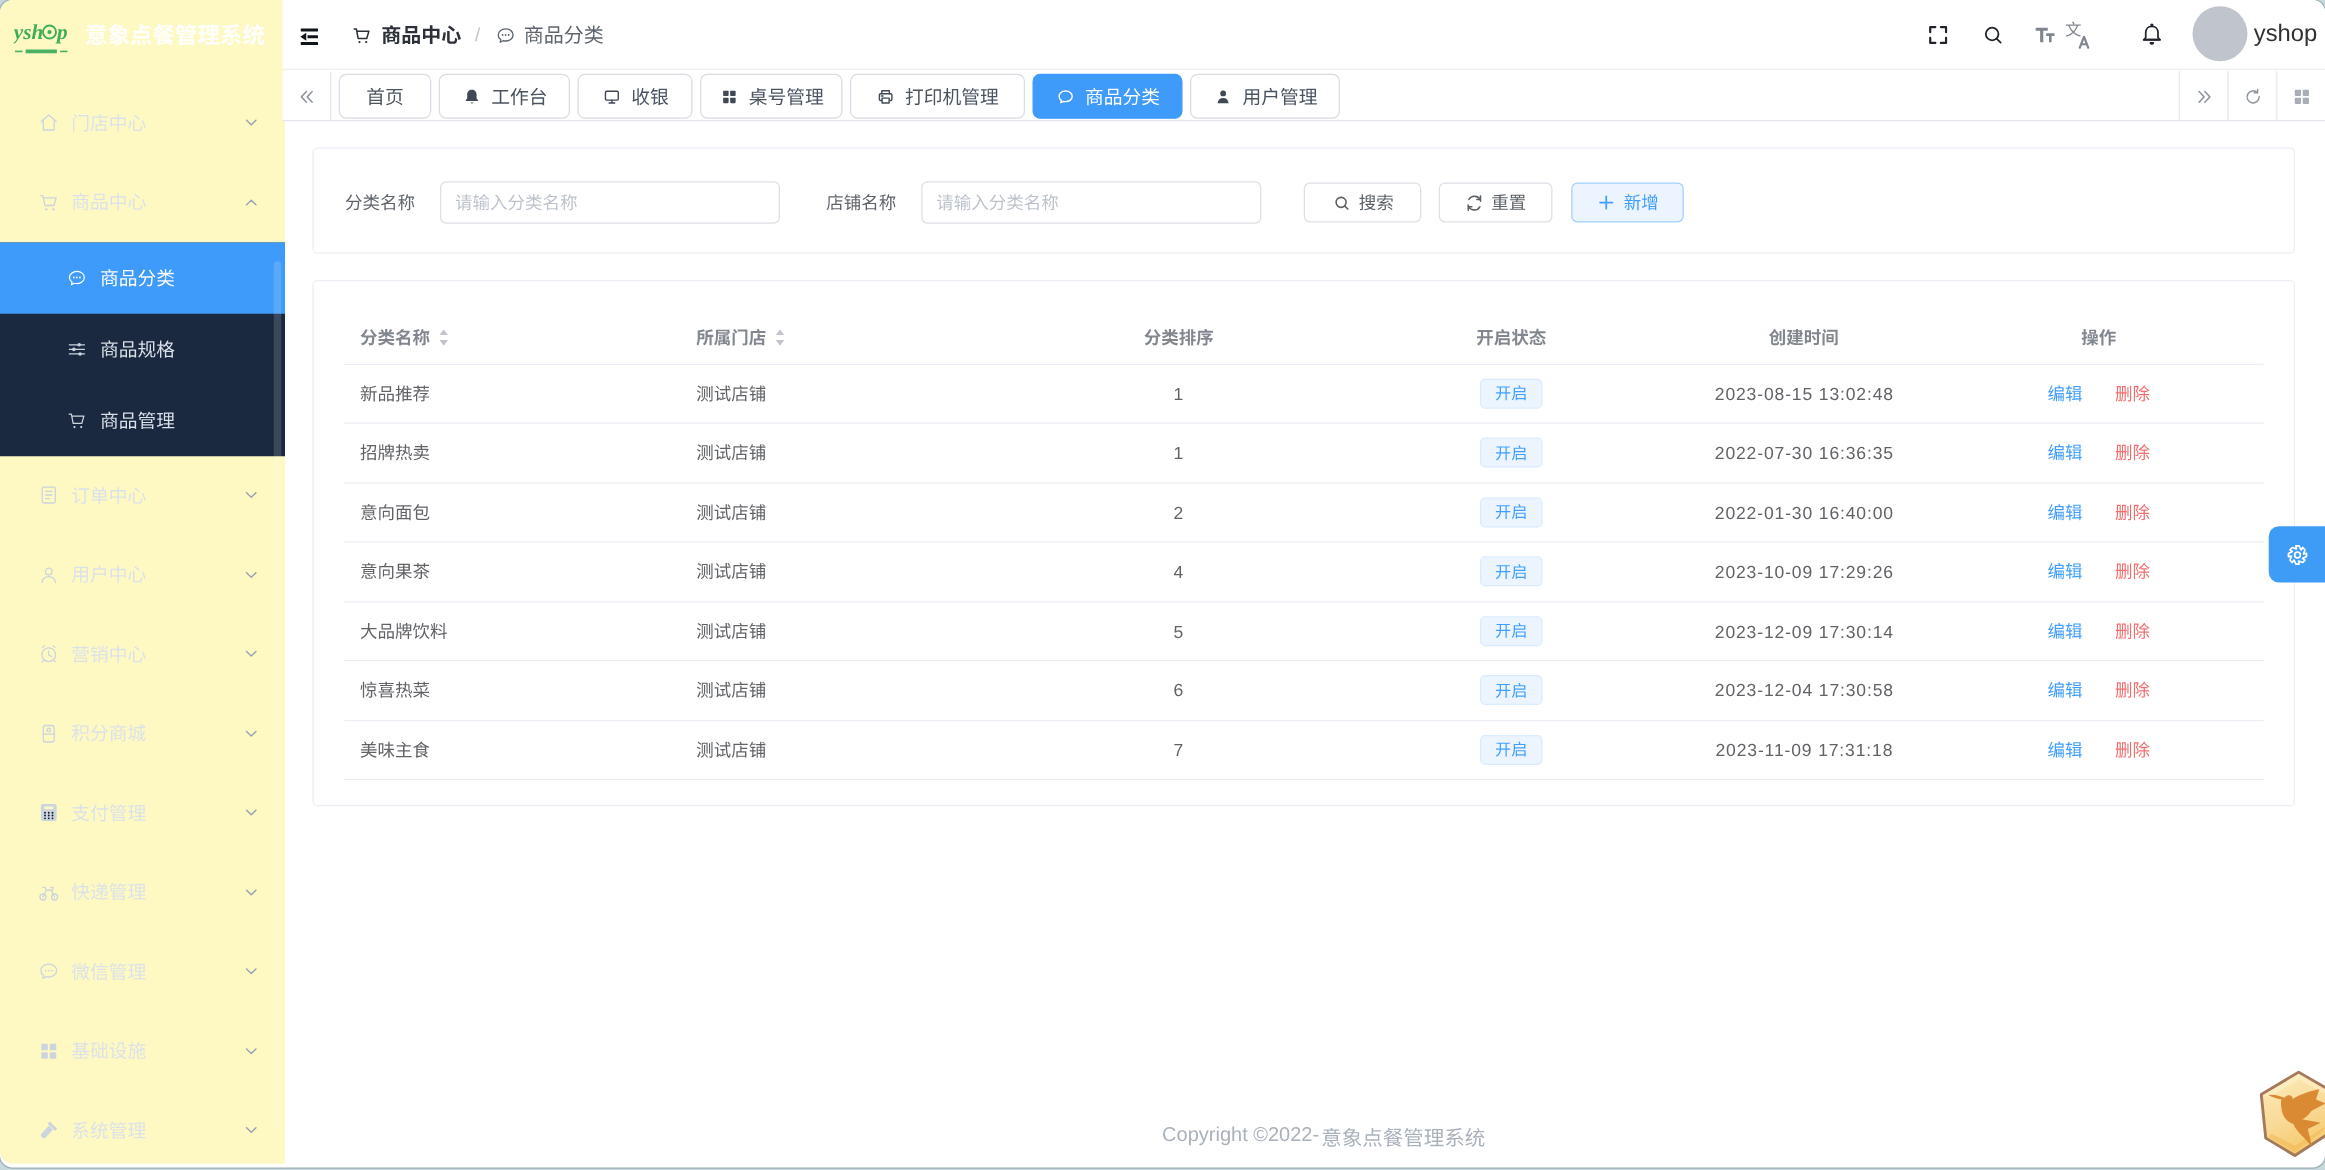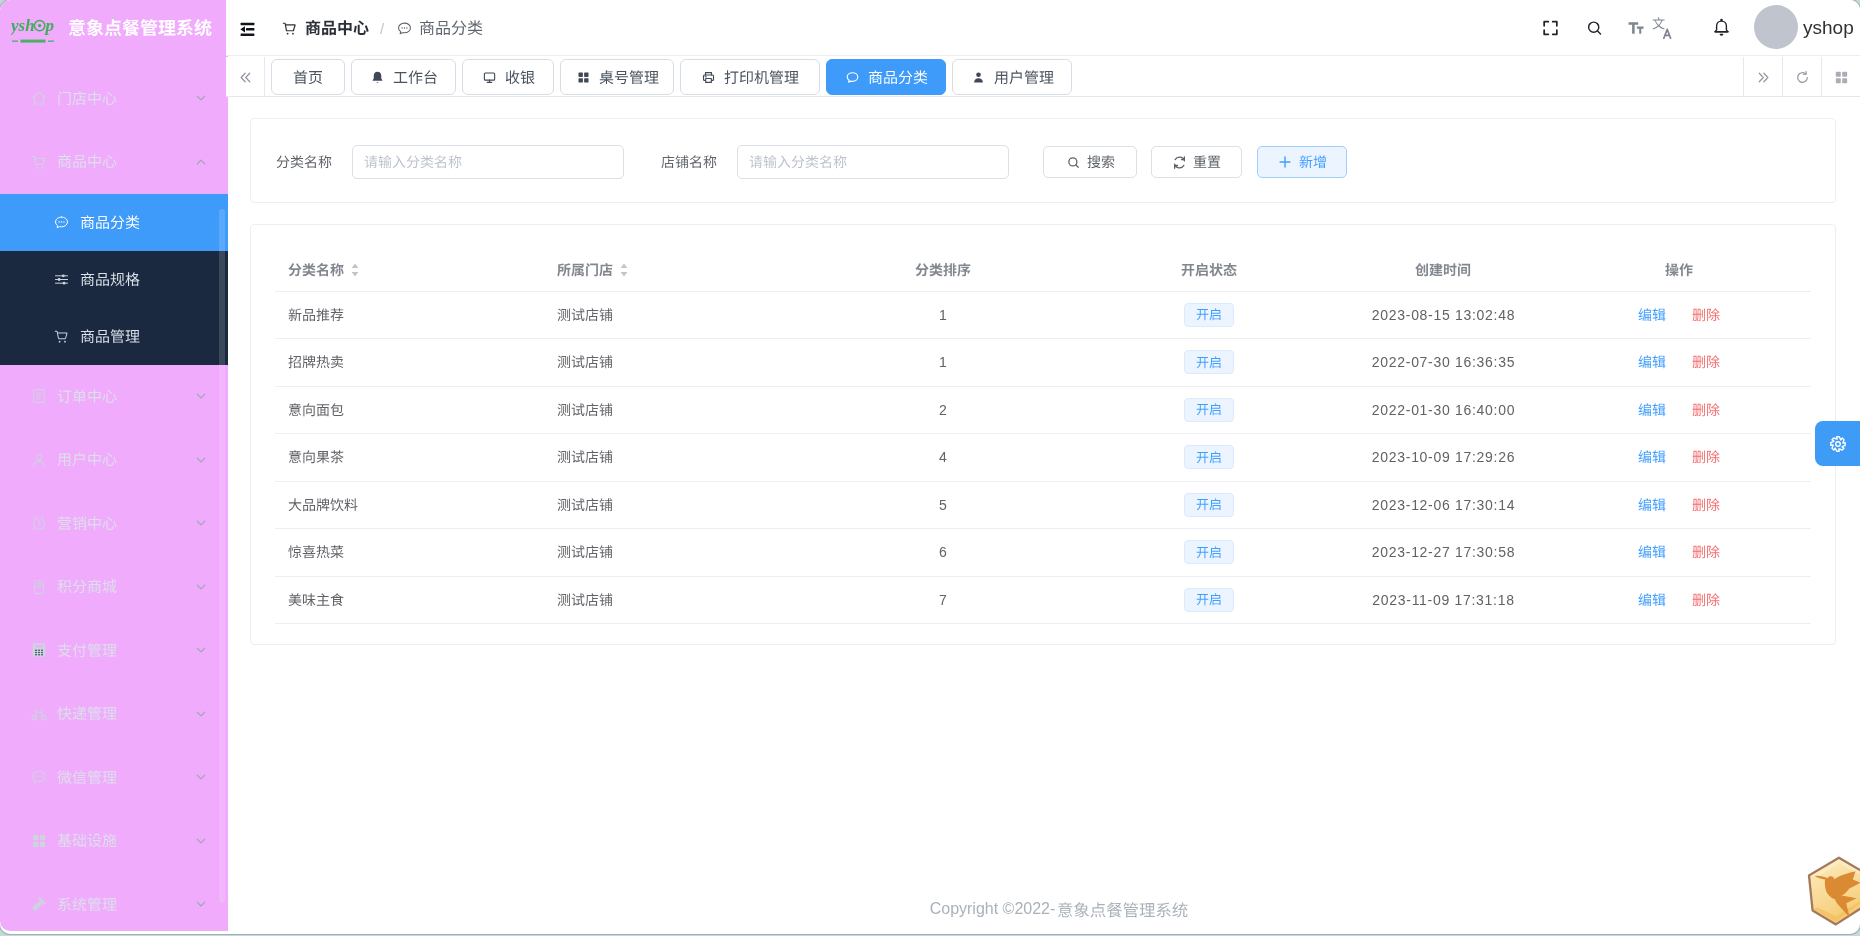--- a/index.html
+++ b/index.html
@@ -1,18 +1,18 @@
 <!DOCTYPE html>
 <html><head><meta charset="utf-8"><style>
 *{margin:0;padding:0;box-sizing:border-box}
 html,body{width:1860px;height:936px;overflow:hidden}
 body{background:#c6d8db;position:relative;font-family:"Liberation Sans",sans-serif}
 svg{display:block}
 .app{position:absolute;left:0;top:0;width:1860px;height:934px;border-radius:10px;overflow:hidden;background:#fff;box-shadow:0 0 0 1px rgba(105,130,140,0.45)}
-.side{position:absolute;left:0;top:0;width:228px;height:931px;background:#f0abfc;border-radius:10px 0 0 10px}
+.side{position:absolute;left:0;top:0;width:228px;height:931px;background:#fef9c3;border-radius:10px 0 0 10px}
 .logo{height:56px;display:flex;align-items:center;padding-left:11px;gap:11px}
 .menu{margin-top:10.5px}
 .sitem{height:63.5px;display:flex;align-items:center;padding-left:30px;position:relative}
 .sic{width:18px;display:flex;justify-content:center;margin-right:9px}
 .chv{position:absolute;right:18px;top:50%;transform:translateY(-50%)}
 .submenu{background:#1b2940}
 .thumb{position:absolute;left:219px;top:209px;width:6px;height:694px;border-radius:3px;background:rgba(255,255,255,0.14)}
 .sitem.sub{height:57px;padding-left:52px}
 .sitem.sub .sic{margin-right:10px}
 .sitem.act{background:#3f9bfa}
@@ -754,21 +754,21 @@
             <span class="num">5</span>
           </div>
           <div class="c c4">
             <span class="badge">
               <svg width="26" height="13" viewBox="0 0 26 13" overflow="visible">
                 <path d="M8.4 2.0L8.4 5.7L4.8 5.7L4.8 5.2L4.8 2.0ZM0.7 5.7L0.7 6.7L3.7 6.7C3.6 8.5 2.9 10.2 0.7 11.5C1.0 11.7 1.3 12.0 1.5 12.3C3.9 10.8 4.6 8.7 4.7 6.7L8.4 6.7L8.4 12.2L9.4 12.2L9.4 6.7L12.3 6.7L12.3 5.7L9.4 5.7L9.4 2.0L11.9 2.0L11.9 1.1L1.2 1.1L1.2 2.0L3.8 2.0L3.8 5.2L3.8 5.7ZM16.6 7.1L16.6 12.2L17.5 12.2L17.5 11.3L23.5 11.3L23.5 12.1L24.5 12.1L24.5 7.1ZM17.5 10.4L17.5 8.0L23.5 8.0L23.5 10.4ZM18.7 0.5C18.9 1.0 19.3 1.7 19.4 2.1L15.0 2.1L15.0 5.3C15.0 7.1 14.9 9.7 13.5 11.6C13.7 11.7 14.1 12.1 14.3 12.2C15.6 10.4 16.0 7.7 16.0 5.7L24.3 5.7L24.3 2.1L20.0 2.1L20.5 2.0C20.3 1.5 19.9 0.8 19.6 0.2ZM16.0 3.0L23.3 3.0L23.3 4.8L16.0 4.8Z" fill="#409eff"></path>
               </svg>
             </span>
           </div>
           <div class="c c5">
-            <span class="num">2023-12-06 17:30:14</span>
+            <span class="num">2023-12-09 17:30:14</span>
           </div>
           <div class="c c6">
             <svg width="28" height="14" viewBox="0 0 28 14" overflow="visible">
               <path d="M0.6 11.3L0.8 12.2C2.0 11.8 3.4 11.2 4.8 10.6L4.6 9.8C3.1 10.3 1.6 10.9 0.6 11.3ZM0.9 6.1C1.1 6.0 1.4 5.9 2.9 5.7C2.3 6.6 1.8 7.3 1.6 7.6C1.2 8.1 0.9 8.5 0.6 8.6C0.7 8.8 0.9 9.3 1.0 9.5C1.2 9.3 1.7 9.2 4.7 8.5C4.7 8.2 4.7 7.9 4.7 7.6L2.3 8.1C3.3 6.8 4.3 5.2 5.1 3.7L4.2 3.2C4.0 3.7 3.7 4.3 3.4 4.8L1.9 5.0C2.7 3.7 3.4 2.2 4.0 0.6L3.0 0.3C2.5 2.0 1.6 3.8 1.3 4.3C1.0 4.8 0.8 5.1 0.5 5.2C0.6 5.4 0.8 5.9 0.9 6.1ZM8.7 7.1L8.7 9.2L7.6 9.2L7.6 7.1ZM9.5 7.1L10.4 7.1L10.4 9.2L9.5 9.2ZM6.7 6.3L6.7 13.0L7.6 13.0L7.6 10.0L8.7 10.0L8.7 12.7L9.5 12.7L9.5 10.0L10.4 10.0L10.4 12.7L11.2 12.7L11.2 10.0L12.2 10.0L12.2 12.1C12.2 12.2 12.2 12.3 12.1 12.3C12.0 12.3 11.7 12.3 11.4 12.3C11.5 12.5 11.6 12.8 11.6 13.1C12.1 13.1 12.5 13.0 12.7 12.9C13.0 12.8 13.0 12.5 13.0 12.2L13.0 6.3L12.2 6.3ZM11.2 7.1L12.2 7.1L12.2 9.2L11.2 9.2ZM8.5 0.5C8.7 0.9 8.9 1.4 9.1 1.8L5.8 1.8L5.8 4.8C5.8 7.0 5.7 10.1 4.4 12.3C4.6 12.4 5.0 12.7 5.2 12.9C6.5 10.7 6.7 7.3 6.8 5.1L12.9 5.1L12.9 1.8L10.2 1.8C10.0 1.3 9.8 0.7 9.5 0.2ZM6.8 2.7L11.9 2.7L11.9 4.2L6.8 4.2ZM21.7 1.5L25.5 1.5L25.5 2.9L21.7 2.9ZM20.7 0.7L20.7 3.7L26.5 3.7L26.5 0.7ZM15.1 7.4C15.2 7.3 15.7 7.2 16.1 7.2L17.4 7.2L17.4 9.2L14.6 9.7L14.8 10.7L17.4 10.2L17.4 13.1L18.4 13.1L18.4 10.0L20.0 9.7L19.9 8.8L18.4 9.0L18.4 7.2L19.7 7.2L19.7 6.2L18.4 6.2L18.4 4.1L17.4 4.1L17.4 6.2L16.1 6.2C16.5 5.3 16.9 4.1 17.2 2.9L19.8 2.9L19.8 1.9L17.5 1.9C17.6 1.5 17.7 1.0 17.8 0.5L16.7 0.3C16.7 0.8 16.6 1.4 16.4 1.9L14.7 1.9L14.7 2.9L16.2 2.9C15.9 4.1 15.6 5.0 15.5 5.3C15.2 5.9 15.1 6.4 14.8 6.5C14.9 6.7 15.1 7.2 15.1 7.4ZM25.4 5.4L25.4 6.6L21.8 6.6L21.8 5.4ZM19.6 11.0L19.8 11.9L25.4 11.5L25.4 13.2L26.4 13.2L26.4 11.4L27.4 11.3L27.4 10.4L26.4 10.5L26.4 5.4L27.3 5.4L27.3 4.5L19.9 4.5L19.9 5.4L20.9 5.4L20.9 10.9ZM25.4 7.4L25.4 8.7L21.8 8.7L21.8 7.4ZM25.4 9.4L25.4 10.6L21.8 10.8L21.8 9.4Z" fill="#409eff"></path>
             </svg>
             <span style="width:26px"></span>
             <svg width="28" height="14" viewBox="0 0 28 14" overflow="visible">
               <path d="M9.9 1.8L9.9 9.7L10.8 9.7L10.8 1.8ZM12.0 0.5L12.0 12.0C12.0 12.2 11.9 12.2 11.7 12.2C11.5 12.2 10.9 12.2 10.3 12.2C10.4 12.5 10.5 12.9 10.6 13.2C11.5 13.2 12.0 13.1 12.4 13.0C12.7 12.8 12.9 12.5 12.9 12.0L12.9 0.5ZM0.6 5.7L0.6 6.7L1.5 6.7L1.5 7.4C1.5 9.1 1.4 11.2 0.5 12.6C0.8 12.7 1.1 13.0 1.3 13.2C2.3 11.7 2.4 9.3 2.4 7.4L2.4 6.7L3.7 6.7L3.7 11.9C3.7 12.0 3.6 12.1 3.5 12.1C3.3 12.1 2.9 12.1 2.4 12.1C2.5 12.3 2.6 12.8 2.7 13.0C3.4 13.0 3.9 13.0 4.2 12.8C4.5 12.7 4.6 12.4 4.6 11.9L4.6 6.7L5.6 6.7L5.6 6.8C5.6 8.7 5.5 11.0 4.7 12.7C4.9 12.8 5.3 13.0 5.5 13.1C6.3 11.4 6.4 8.8 6.4 6.8L6.4 6.7L7.7 6.7L7.7 11.9C7.7 12.0 7.7 12.1 7.5 12.1C7.4 12.1 6.9 12.1 6.4 12.1C6.6 12.3 6.7 12.8 6.7 13.0C7.5 13.0 7.9 13.0 8.2 12.8C8.5 12.7 8.6 12.4 8.6 11.9L8.6 6.7L9.4 6.7L9.4 5.7L8.6 5.7L8.6 0.7L5.6 0.7L5.6 5.7L4.6 5.7L4.6 0.7L1.5 0.7L1.5 5.7ZM2.4 1.7L3.7 1.7L3.7 5.7L2.4 5.7ZM6.4 1.7L7.7 1.7L7.7 5.7L6.4 5.7ZM20.6 8.9C20.2 10.0 19.4 11.0 18.7 11.7C18.9 11.9 19.3 12.2 19.5 12.3C20.2 11.5 21.0 10.3 21.6 9.2ZM24.7 9.2C25.4 10.1 26.3 11.4 26.7 12.2L27.5 11.7C27.1 10.9 26.3 9.7 25.5 8.8ZM15.1 0.8L15.1 13.1L16.0 13.1L16.0 1.8L17.8 1.8C17.5 2.7 17.1 4.0 16.6 5.0C17.7 6.1 18.0 7.0 18.0 7.8C18.0 8.2 17.9 8.6 17.7 8.8C17.6 8.9 17.4 8.9 17.2 8.9C17.0 8.9 16.7 8.9 16.3 8.9C16.5 9.2 16.6 9.6 16.6 9.8C16.9 9.8 17.3 9.8 17.6 9.8C17.9 9.8 18.2 9.7 18.4 9.5C18.8 9.3 18.9 8.7 18.9 7.9C18.9 7.0 18.7 6.0 17.6 4.9C18.1 3.8 18.6 2.4 19.1 1.2L18.4 0.8L18.2 0.8ZM19.2 7.2L19.2 8.2L22.9 8.2L22.9 11.9C22.9 12.1 22.8 12.2 22.6 12.2C22.4 12.2 21.7 12.2 20.9 12.2C21.1 12.5 21.2 12.9 21.3 13.1C22.3 13.1 22.9 13.1 23.4 13.0C23.8 12.8 23.9 12.5 23.9 11.9L23.9 8.2L27.4 8.2L27.4 7.2L23.9 7.2L23.9 5.5L26.0 5.5L26.0 4.6L20.5 4.6L20.5 5.5L22.9 5.5L22.9 7.2ZM23.3 0.2C22.3 1.9 20.6 3.5 18.8 4.4C19.1 4.6 19.4 4.9 19.5 5.2C20.9 4.4 22.3 3.2 23.3 1.8C24.5 3.3 25.7 4.2 26.9 5.0C27.1 4.7 27.4 4.4 27.6 4.2C26.3 3.5 25.0 2.5 23.8 1.1L24.1 0.5Z" fill="#f56c6c"></path>
             </svg>
           </div>
@@ -788,21 +788,21 @@
             <span class="num">6</span>
           </div>
           <div class="c c4">
             <span class="badge">
               <svg width="26" height="13" viewBox="0 0 26 13" overflow="visible">
                 <path d="M8.4 2.0L8.4 5.7L4.8 5.7L4.8 5.2L4.8 2.0ZM0.7 5.7L0.7 6.7L3.7 6.7C3.6 8.5 2.9 10.2 0.7 11.5C1.0 11.7 1.3 12.0 1.5 12.3C3.9 10.8 4.6 8.7 4.7 6.7L8.4 6.7L8.4 12.2L9.4 12.2L9.4 6.7L12.3 6.7L12.3 5.7L9.4 5.7L9.4 2.0L11.9 2.0L11.9 1.1L1.2 1.1L1.2 2.0L3.8 2.0L3.8 5.2L3.8 5.7ZM16.6 7.1L16.6 12.2L17.5 12.2L17.5 11.3L23.5 11.3L23.5 12.1L24.5 12.1L24.5 7.1ZM17.5 10.4L17.5 8.0L23.5 8.0L23.5 10.4ZM18.7 0.5C18.9 1.0 19.3 1.7 19.4 2.1L15.0 2.1L15.0 5.3C15.0 7.1 14.9 9.7 13.5 11.6C13.7 11.7 14.1 12.1 14.3 12.2C15.6 10.4 16.0 7.7 16.0 5.7L24.3 5.7L24.3 2.1L20.0 2.1L20.5 2.0C20.3 1.5 19.9 0.8 19.6 0.2ZM16.0 3.0L23.3 3.0L23.3 4.8L16.0 4.8Z" fill="#409eff"></path>
               </svg>
             </span>
           </div>
           <div class="c c5">
-            <span class="num">2023-12-27 17:30:58</span>
+            <span class="num">2023-12-04 17:30:58</span>
           </div>
           <div class="c c6">
             <svg width="28" height="14" viewBox="0 0 28 14" overflow="visible">
               <path d="M0.6 11.3L0.8 12.2C2.0 11.8 3.4 11.2 4.8 10.6L4.6 9.8C3.1 10.3 1.6 10.9 0.6 11.3ZM0.9 6.1C1.1 6.0 1.4 5.9 2.9 5.7C2.3 6.6 1.8 7.3 1.6 7.6C1.2 8.1 0.9 8.5 0.6 8.6C0.7 8.8 0.9 9.3 1.0 9.5C1.2 9.3 1.7 9.2 4.7 8.5C4.7 8.2 4.7 7.9 4.7 7.6L2.3 8.1C3.3 6.8 4.3 5.2 5.1 3.7L4.2 3.2C4.0 3.7 3.7 4.3 3.4 4.8L1.9 5.0C2.7 3.7 3.4 2.2 4.0 0.6L3.0 0.3C2.5 2.0 1.6 3.8 1.3 4.3C1.0 4.8 0.8 5.1 0.5 5.2C0.6 5.4 0.8 5.9 0.9 6.1ZM8.7 7.1L8.7 9.2L7.6 9.2L7.6 7.1ZM9.5 7.1L10.4 7.1L10.4 9.2L9.5 9.2ZM6.7 6.3L6.7 13.0L7.6 13.0L7.6 10.0L8.7 10.0L8.7 12.7L9.5 12.7L9.5 10.0L10.4 10.0L10.4 12.7L11.2 12.7L11.2 10.0L12.2 10.0L12.2 12.1C12.2 12.2 12.2 12.3 12.1 12.3C12.0 12.3 11.7 12.3 11.4 12.3C11.5 12.5 11.6 12.8 11.6 13.1C12.1 13.1 12.5 13.0 12.7 12.9C13.0 12.8 13.0 12.5 13.0 12.2L13.0 6.3L12.2 6.3ZM11.2 7.1L12.2 7.1L12.2 9.2L11.2 9.2ZM8.5 0.5C8.7 0.9 8.9 1.4 9.1 1.8L5.8 1.8L5.8 4.8C5.8 7.0 5.7 10.1 4.4 12.3C4.6 12.4 5.0 12.7 5.2 12.9C6.5 10.7 6.7 7.3 6.8 5.1L12.9 5.1L12.9 1.8L10.2 1.8C10.0 1.3 9.8 0.7 9.5 0.2ZM6.8 2.7L11.9 2.7L11.9 4.2L6.8 4.2ZM21.7 1.5L25.5 1.5L25.5 2.9L21.7 2.9ZM20.7 0.7L20.7 3.7L26.5 3.7L26.5 0.7ZM15.1 7.4C15.2 7.3 15.7 7.2 16.1 7.2L17.4 7.2L17.4 9.2L14.6 9.7L14.8 10.7L17.4 10.2L17.4 13.1L18.4 13.1L18.4 10.0L20.0 9.7L19.9 8.8L18.4 9.0L18.4 7.2L19.7 7.2L19.7 6.2L18.4 6.2L18.4 4.1L17.4 4.1L17.4 6.2L16.1 6.2C16.5 5.3 16.9 4.1 17.2 2.9L19.8 2.9L19.8 1.9L17.5 1.9C17.6 1.5 17.7 1.0 17.8 0.5L16.7 0.3C16.7 0.8 16.6 1.4 16.4 1.9L14.7 1.9L14.7 2.9L16.2 2.9C15.9 4.1 15.6 5.0 15.5 5.3C15.2 5.9 15.1 6.4 14.8 6.5C14.9 6.7 15.1 7.2 15.1 7.4ZM25.4 5.4L25.4 6.6L21.8 6.6L21.8 5.4ZM19.6 11.0L19.8 11.9L25.4 11.5L25.4 13.2L26.4 13.2L26.4 11.4L27.4 11.3L27.4 10.4L26.4 10.5L26.4 5.4L27.3 5.4L27.3 4.5L19.9 4.5L19.9 5.4L20.9 5.4L20.9 10.9ZM25.4 7.4L25.4 8.7L21.8 8.7L21.8 7.4ZM25.4 9.4L25.4 10.6L21.8 10.8L21.8 9.4Z" fill="#409eff"></path>
             </svg>
             <span style="width:26px"></span>
             <svg width="28" height="14" viewBox="0 0 28 14" overflow="visible">
               <path d="M9.9 1.8L9.9 9.7L10.8 9.7L10.8 1.8ZM12.0 0.5L12.0 12.0C12.0 12.2 11.9 12.2 11.7 12.2C11.5 12.2 10.9 12.2 10.3 12.2C10.4 12.5 10.5 12.9 10.6 13.2C11.5 13.2 12.0 13.1 12.4 13.0C12.7 12.8 12.9 12.5 12.9 12.0L12.9 0.5ZM0.6 5.7L0.6 6.7L1.5 6.7L1.5 7.4C1.5 9.1 1.4 11.2 0.5 12.6C0.8 12.7 1.1 13.0 1.3 13.2C2.3 11.7 2.4 9.3 2.4 7.4L2.4 6.7L3.7 6.7L3.7 11.9C3.7 12.0 3.6 12.1 3.5 12.1C3.3 12.1 2.9 12.1 2.4 12.1C2.5 12.3 2.6 12.8 2.7 13.0C3.4 13.0 3.9 13.0 4.2 12.8C4.5 12.7 4.6 12.4 4.6 11.9L4.6 6.7L5.6 6.7L5.6 6.8C5.6 8.7 5.5 11.0 4.7 12.7C4.9 12.8 5.3 13.0 5.5 13.1C6.3 11.4 6.4 8.8 6.4 6.8L6.4 6.7L7.7 6.7L7.7 11.9C7.7 12.0 7.7 12.1 7.5 12.1C7.4 12.1 6.9 12.1 6.4 12.1C6.6 12.3 6.7 12.8 6.7 13.0C7.5 13.0 7.9 13.0 8.2 12.8C8.5 12.7 8.6 12.4 8.6 11.9L8.6 6.7L9.4 6.7L9.4 5.7L8.6 5.7L8.6 0.7L5.6 0.7L5.6 5.7L4.6 5.7L4.6 0.7L1.5 0.7L1.5 5.7ZM2.4 1.7L3.7 1.7L3.7 5.7L2.4 5.7ZM6.4 1.7L7.7 1.7L7.7 5.7L6.4 5.7ZM20.6 8.9C20.2 10.0 19.4 11.0 18.7 11.7C18.9 11.9 19.3 12.2 19.5 12.3C20.2 11.5 21.0 10.3 21.6 9.2ZM24.7 9.2C25.4 10.1 26.3 11.4 26.7 12.2L27.5 11.7C27.1 10.9 26.3 9.7 25.5 8.8ZM15.1 0.8L15.1 13.1L16.0 13.1L16.0 1.8L17.8 1.8C17.5 2.7 17.1 4.0 16.6 5.0C17.7 6.1 18.0 7.0 18.0 7.8C18.0 8.2 17.9 8.6 17.7 8.8C17.6 8.9 17.4 8.9 17.2 8.9C17.0 8.9 16.7 8.9 16.3 8.9C16.5 9.2 16.6 9.6 16.6 9.8C16.9 9.8 17.3 9.8 17.6 9.8C17.9 9.8 18.2 9.7 18.4 9.5C18.8 9.3 18.9 8.7 18.9 7.9C18.9 7.0 18.7 6.0 17.6 4.9C18.1 3.8 18.6 2.4 19.1 1.2L18.4 0.8L18.2 0.8ZM19.2 7.2L19.2 8.2L22.9 8.2L22.9 11.9C22.9 12.1 22.8 12.2 22.6 12.2C22.4 12.2 21.7 12.2 20.9 12.2C21.1 12.5 21.2 12.9 21.3 13.1C22.3 13.1 22.9 13.1 23.4 13.0C23.8 12.8 23.9 12.5 23.9 11.9L23.9 8.2L27.4 8.2L27.4 7.2L23.9 7.2L23.9 5.5L26.0 5.5L26.0 4.6L20.5 4.6L20.5 5.5L22.9 5.5L22.9 7.2ZM23.3 0.2C22.3 1.9 20.6 3.5 18.8 4.4C19.1 4.6 19.4 4.9 19.5 5.2C20.9 4.4 22.3 3.2 23.3 1.8C24.5 3.3 25.7 4.2 26.9 5.0C27.1 4.7 27.4 4.4 27.6 4.2C26.3 3.5 25.0 2.5 23.8 1.1L24.1 0.5Z" fill="#f56c6c"></path>
             </svg>
           </div>

